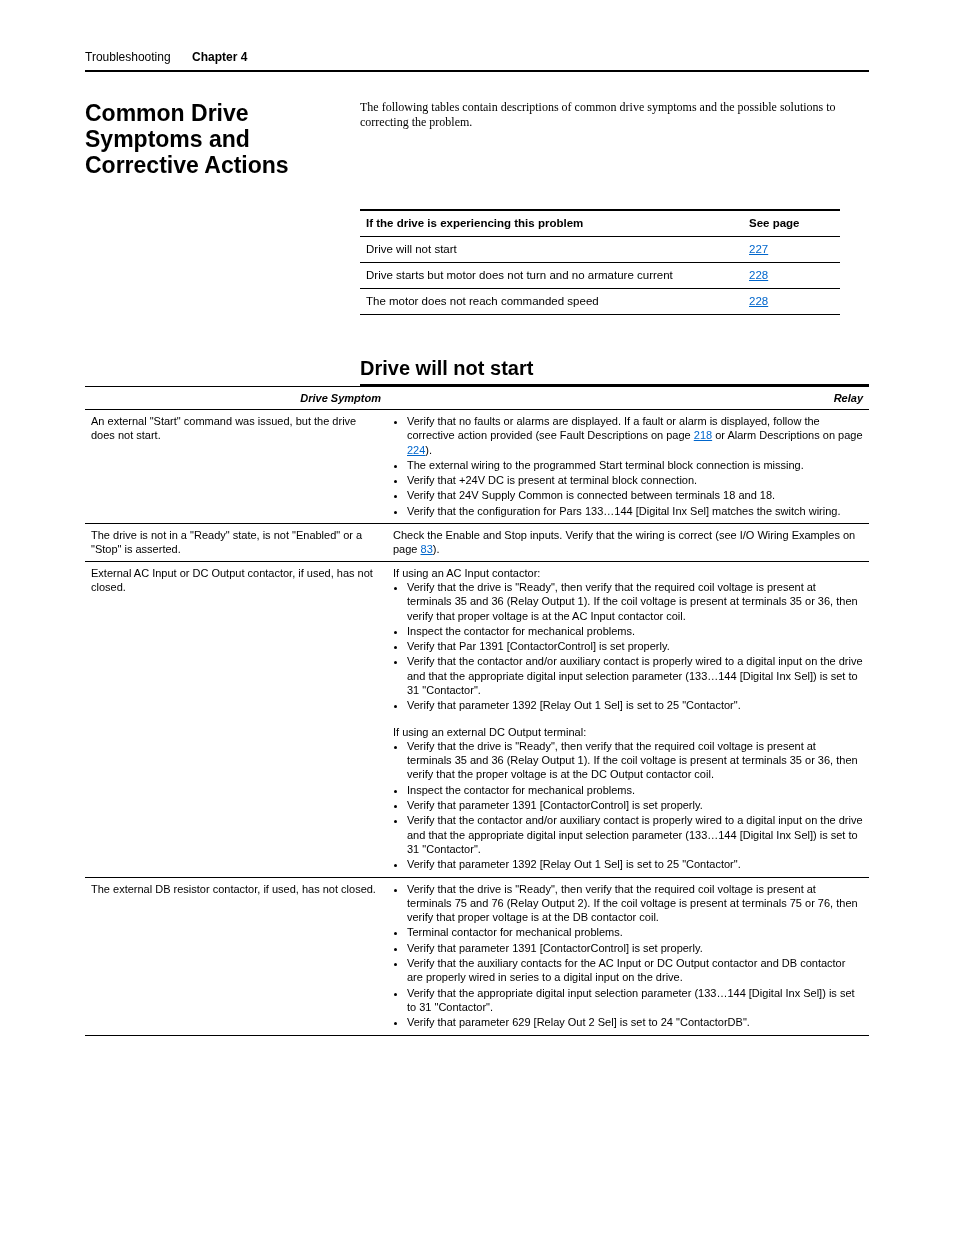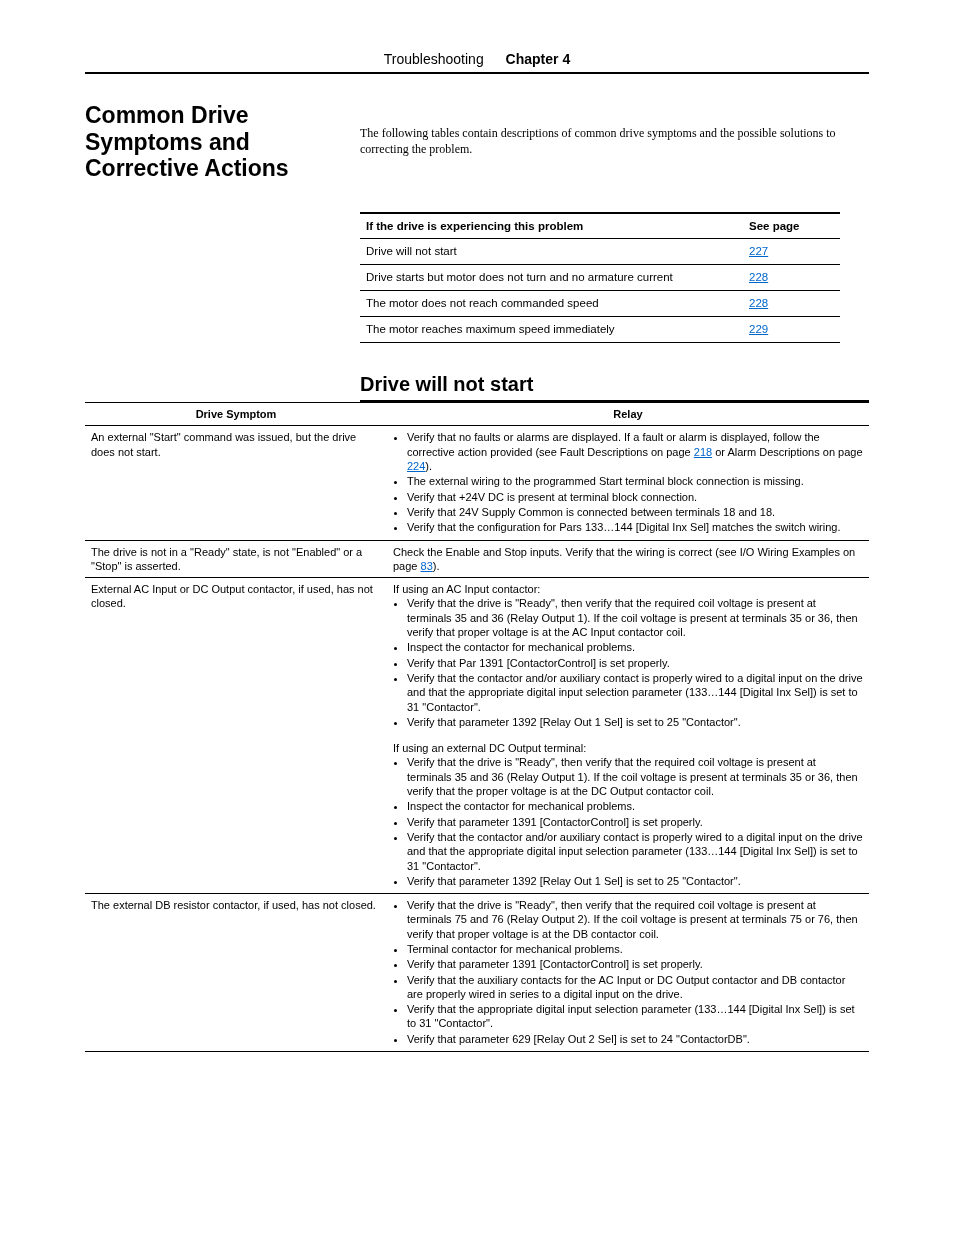--- a/index.html
+++ b/index.html
@@ -11,47 +11,47 @@
     width: 954px;
     box-sizing: border-box;
     background: #fff;
     font-size: 11px;
     line-height: 1.3;
   }
   .header-row {
     border-bottom: 2px solid #000;
     padding-bottom: 4px;
     margin-bottom: 28px;
-    text-align: center;
-    font-size: 14px;
+    text-align: left;
+    font-size: 12px;
   }
   .header-row .chapter-label { font-weight: bold; margin-left: 18px; }
 
-  .main-row { display: flex; gap: 30px; align-items: center; margin-bottom: 30px;}
+  .main-row { display: flex; gap: 30px; align-items: flex-start; margin-bottom: 30px;}
   .section-title {
     font-family: "Myriad Pro", "Segoe UI", Arial, sans-serif;
     font-weight: bold;
     font-size: 23px;
     line-height: 1.15;
     width: 245px;
     flex: 0 0 245px;
   }
   .intro-text {
     font-family: Garamond, Georgia, serif;
     font-size: 12px;
     line-height: 1.3;
     flex: 1;
   }
 
   .nav-table {
     margin-left: 275px;
     width: 480px;
     border-collapse: collapse;
     font-size: 11.5px;
-    margin-bottom: 28px;
+    margin-bottom: 40px;
   }
   .nav-table th {
     border-top: 2px solid #000;
     border-bottom: 1.5px solid #000;
     text-align: left;
     font-weight: bold;
     padding: 5px 6px;
   }
   .nav-table td {
     border-bottom: 1px solid #000;
@@ -70,24 +70,25 @@
 
   .detail-table {
     width: 100%;
     border-collapse: collapse;
     font-size: 11px;
     line-height: 1.3;
   }
   .detail-table th {
     border-top: 1.5px solid #000;
     border-bottom: 1.5px solid #000;
-    text-align: center;
+    text-align: right;
     font-weight: bold;
     padding: 4px 6px;
     vertical-align: top;
+    font-style: italic;
   }
   .detail-table td {
     border-bottom: 1px solid #000;
     padding: 4px 6px;
     vertical-align: top;
   }
   .detail-table td:first-child { width: 290px; }
   .detail-table ul {
     margin: 0;
     padding-left: 14px;
@@ -122,24 +123,20 @@
       <td>Drive will not start</td>
       <td><a href="#">227</a></td>
     </tr>
     <tr>
       <td>Drive starts but motor does not turn and no armature current</td>
       <td><a href="#">228</a></td>
     </tr>
     <tr>
       <td>The motor does not reach commanded speed</td>
       <td><a href="#">228</a></td>
-    </tr>
-    <tr>
-      <td>The motor reaches maximum speed immediately</td>
-      <td><a href="#">229</a></td>
     </tr>
   </tbody>
 </table>
 
 <div class="sub-title">Drive will not start</div>
 
 <table class="detail-table">
   <thead>
     <tr>
       <th>Drive Symptom</th>

